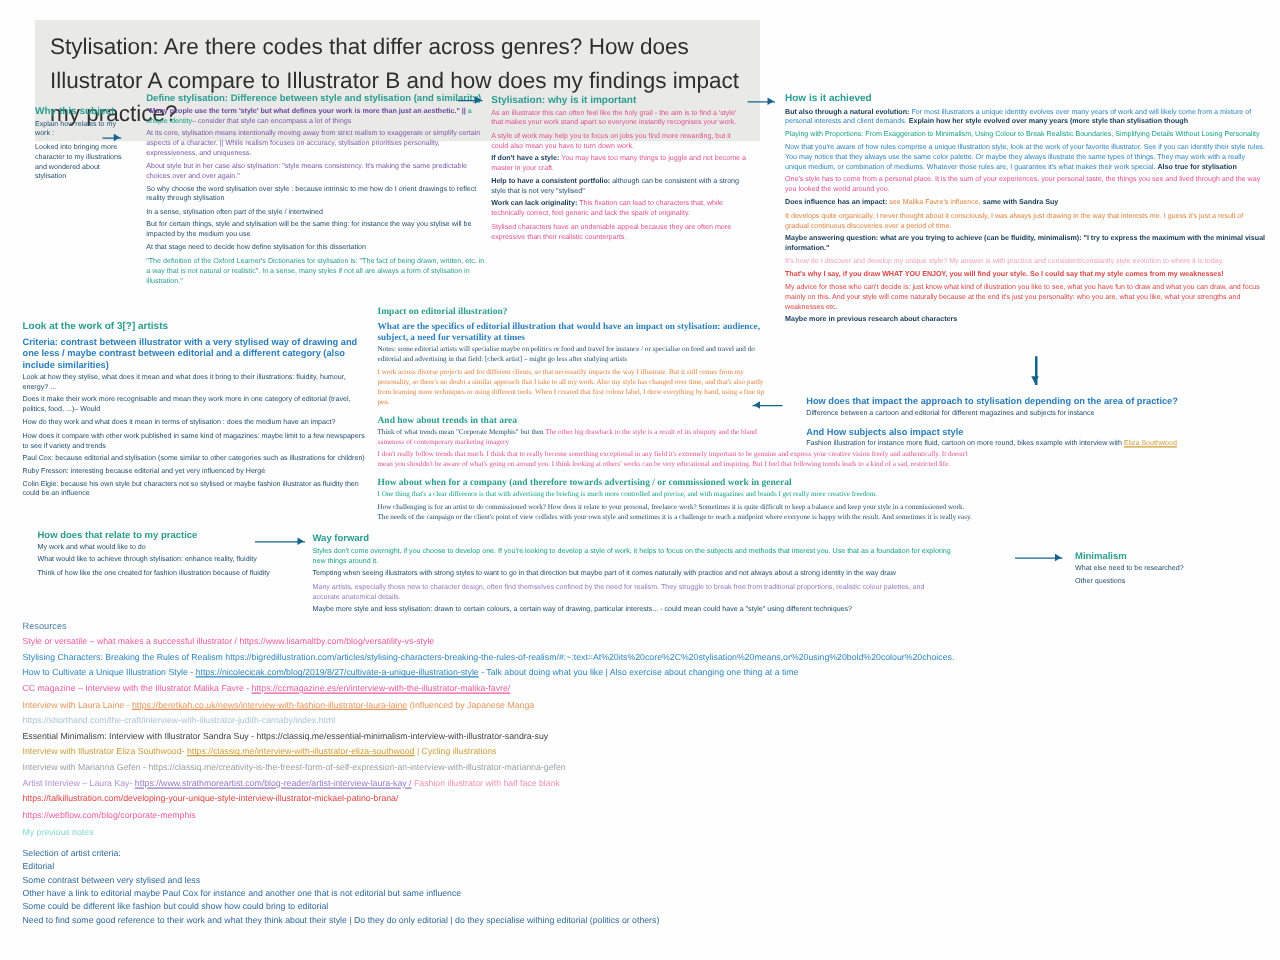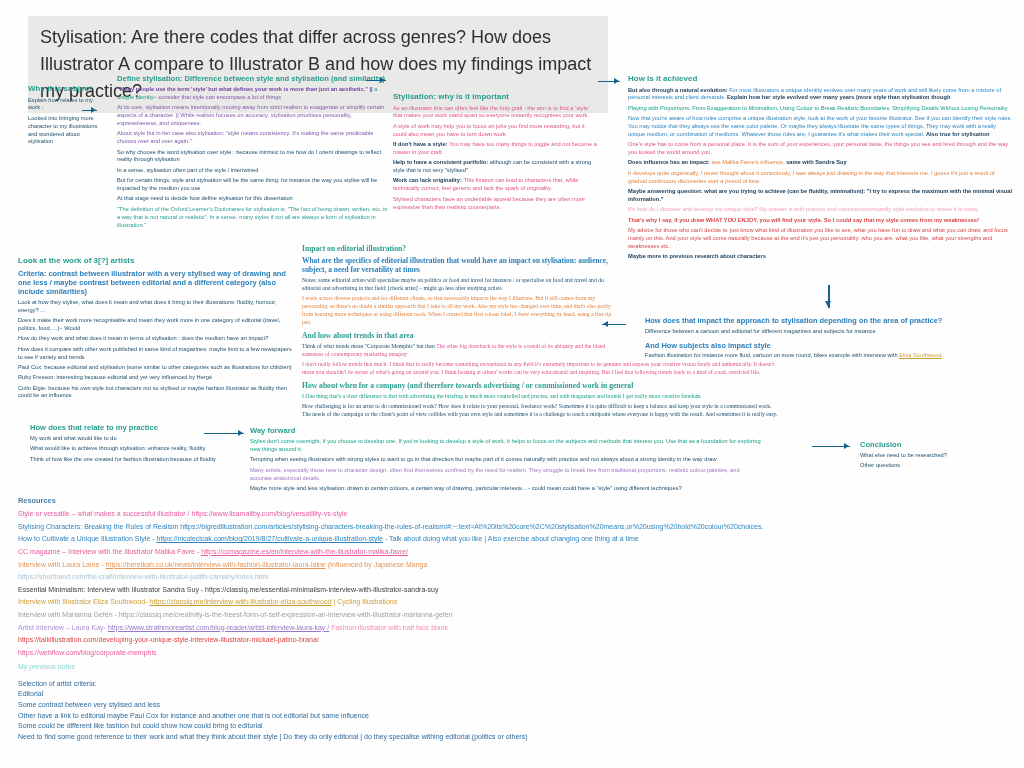--- a/index.html
+++ b/index.html
@@ -21,21 +21,21 @@
   .purpleb{color:#6b46a0;font-weight:bold;}
   .lpurple{color:#9a79c1;}
   .green{color:#16a085;}
   .blue{color:#2e86c1;}
   .pink{color:#e0518e;}
   .lpink{color:#f2a0bc;}
   .orange{color:#e2833f;}
   .red{color:#d94545;}
   .redb{color:#d94545;font-weight:bold;}
   .teal{color:#2a9d8f;}
-  .res-h{color:#4d7ea8;font-weight:bold;font-size:7.4px;margin:0 0 5px 0;}
+  .res-h{color:#4d7ea8;font-weight:normal;font-size:7.4px;margin:0 0 5px 0;}
   .res-line{font-size:7px;line-height:1.12;margin:0 0 4.8px 0;white-space:nowrap;}
   .u{text-decoration:underline;}
   .c-pinklink{color:#ea5a9c;}
   .c-bluelink{color:#2e86c1;}
   .c-orangelink{color:#e59558;}
   .c-palesteel{color:#a9c4d4;}
   .c-dark{color:#3f3f3f;}
   .c-gold{color:#cf9c35;}
   .c-gray{color:#9aa0a6;}
   .c-lav{color:#ab8fd6;}
@@ -74,21 +74,21 @@
     <div class="p purple">At its core, stylisation means intentionally moving away from strict realism to exaggerate or simplify certain aspects of a character. || While realism focuses on accuracy, stylisation prioritises personality, expressiveness, and uniqueness.</div>
     <div class="p purple">About style but in her case also stylisation: "style means consistency. It's making the same predictable choices over and over again."</div>
     <div class="p navy">So why choose the word stylisation over style :  because intrinsic to me how do I orient drawings to reflect reality through stylisation</div>
     <div class="p navy">In a sense, stylisation often part of the style / intertwined</div>
     <div class="p navy">But for certain things, style and stylisation will be the same thing: for instance the way you stylise will be impacted by the medium you use</div>
     <div class="p navy">At that stage need to decide how define stylisation for this dissertation</div>
     <div class="p teal">"The definition of the Oxford Learner's Dictionaries for stylisation is: "The fact of being drawn, written, etc. in a way that is not natural or realistic". In a sense, many styles if not all are always a form of stylisation in illustration."</div>
   </div>
   <div class="arrow-r" style="left:366px;top:80px;width:20px;"></div>
 
-  <div class="sec" style="left:393px;top:92px;width:206px;">
+  <div class="sec" style="left:393px;top:75px;width:206px;">
     <div class="h h-lg">Stylisation: why is it important</div>
     <div class="p pink">As an illustrator this can often feel like the holy grail - the aim is to find a 'style' that makes your work stand apart so everyone instantly recognises your work.</div>
     <div class="p pink">A style of work may help you to focus on jobs you find more rewarding, but it could also mean you have to turn down work.</div>
     <div class="p"><span class="navyb">If don't have a style: </span><span class="pink">You may have too many things to juggle and not become a master in your craft.</span></div>
     <div class="p"><span class="navyb">Help to have a consistent portfolio: </span><span class="navy">although can be consistent with a strong style that is not very "stylised"</span></div>
     <div class="p"><span class="navyb">Work can lack originality: </span><span class="pink">This fixation can lead to characters that, while technically correct, feel generic and lack the spark of originality.</span></div>
     <div class="p pink">Stylised characters have an undeniable appeal because they are often more expressive than their realistic counterparts.</div>
   </div>
   <div class="arrow-r" style="left:598px;top:81px;width:22px;"></div>
 
@@ -152,21 +152,21 @@
   <div class="sec" style="left:250px;top:426px;width:512px;">
     <div class="h">Way forward</div>
     <div class="p green">Styles don't come overnight, if you choose to develop one. If you're looking to develop a style of work, it helps to focus on the subjects and methods that interest you. Use that as a foundation for exploring new things around it.</div>
     <div class="p navy">Tempting when seeing illustrators with strong styles to want to go in that direction but maybe part of it comes naturally with practice and not always about a strong identity in the way draw</div>
     <div class="p lpurple">Many artists, especially those new to character design, often find themselves confined by the need for realism. They struggle to break free from traditional proportions, realistic colour palettes, and accurate anatomical details.</div>
     <div class="p navy">Maybe more style and less stylisation: drawn to certain colours, a certain way of drawing, particular interests... - could mean could have a "style" using different techniques?</div>
   </div>
   <div class="arrow-r" style="left:812px;top:446px;width:38px;"></div>
 
   <div class="sec" style="left:860px;top:440px;width:150px;">
-    <div class="h">Conclusion</div>
+    <div class="h">Minimalism</div>
     <div class="p navy">What else need to be researched?</div>
     <div class="p navy">Other questions</div>
   </div>
 
   <div class="sec" style="left:18px;top:496px;width:1000px;">
     <div class="res-h">Resources</div>
     <div class="res-line c-pinklink">Style or versatile – what makes a successful illustrator / https://www.lisamaltby.com/blog/versatility-vs-style</div>
     <div class="res-line c-bluelink">Stylising Characters: Breaking the Rules of Realism https://bigredillustration.com/articles/stylising-characters-breaking-the-rules-of-realism/#:~:text=At%20its%20core%2C%20stylisation%20means,or%20using%20bold%20colour%20choices.</div>
     <div class="res-line c-bluelink"><span>How to Cultivate a Unique Illustration Style - </span><span class="u">https://nicolecicak.com/blog/2019/8/27/cultivate-a-unique-illustration-style</span><span> - Talk about doing what you like | Also exercise about changing one thing at a time</span></div>
     <div class="res-line c-pinklink"><span>CC magazine – Interview with the Illustrator Malika Favre - </span><span class="u">https://ccmagazine.es/en/interview-with-the-illustrator-malika-favre/</span></div>

